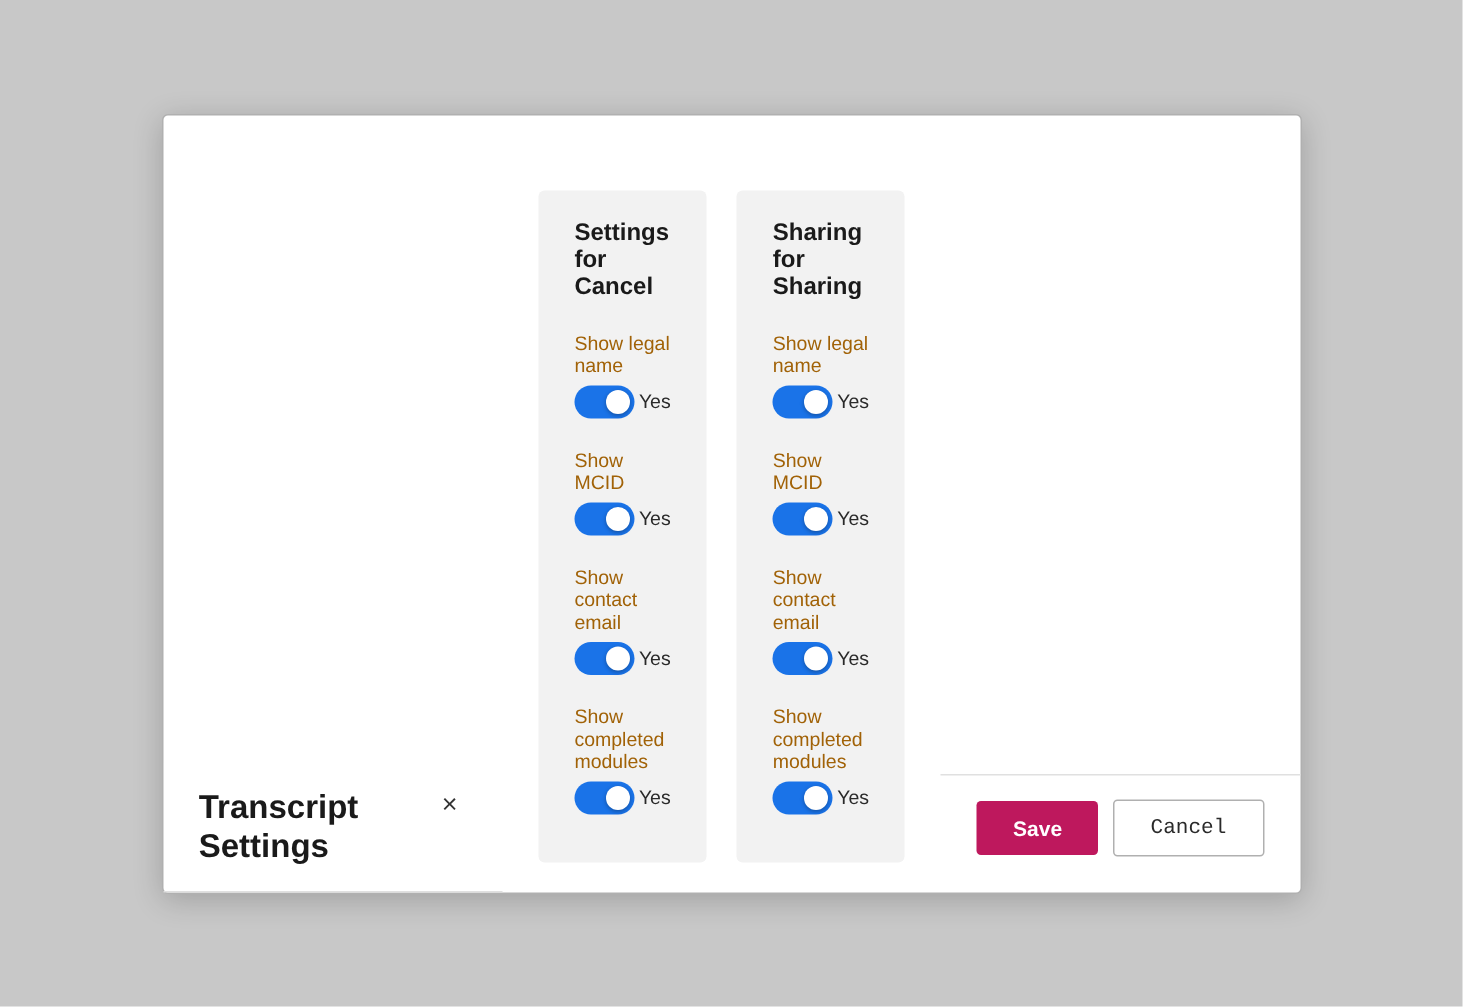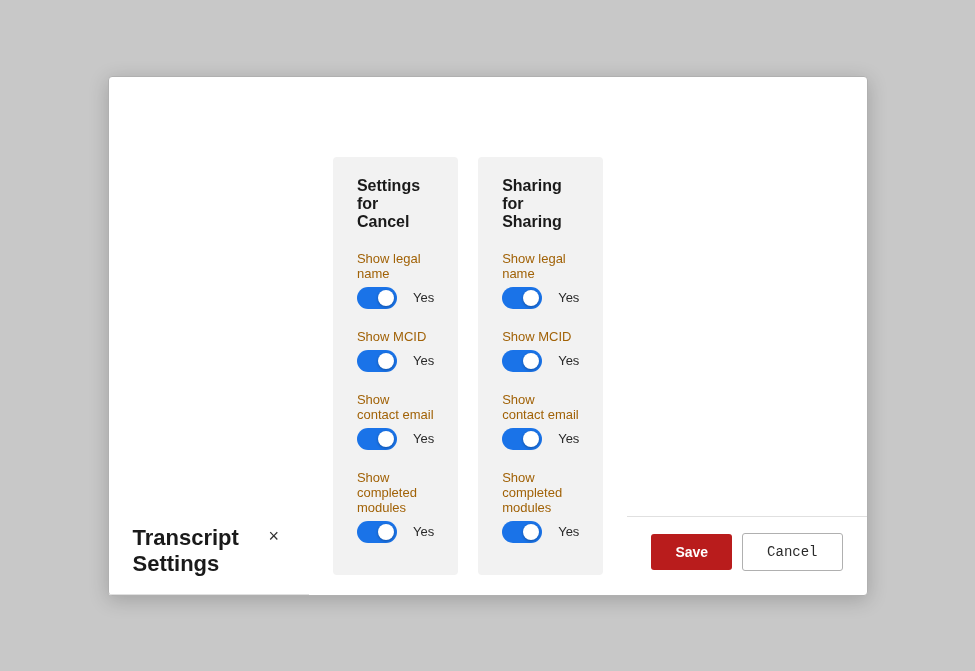--- a/index.html
+++ b/index.html
@@ -85,21 +85,21 @@
 
     .setting-label {
       font-size: 13px;
       color: #a16207;
       margin-bottom: 6px;
     }
 
     .toggle-row {
       display: flex;
       align-items: center;
-      gap: 16px;
+      gap: 3px;
     }
 
     .toggle-yes {
       font-size: 13px;
       color: #2a2a2a;
     }
 
     
     .toggle-switch {
       position: relative;
@@ -140,21 +140,21 @@
 
     .dialog-footer {
       padding: 16px 24px 24px 24px;
       display: flex;
       gap: 10px;
       align-items: center;
       border-top: 1px solid #e0e0e0;
     }
 
     .btn-save {
-      background: #b91c1c;
+      background: #be185d;
       color: #ffffff;
       border: none;
       padding: 10px 24px;
       font-size: 14px;
       font-weight: 600;
       border-radius: 3px;
       cursor: pointer;
     }
 
     .btn-cancel {

